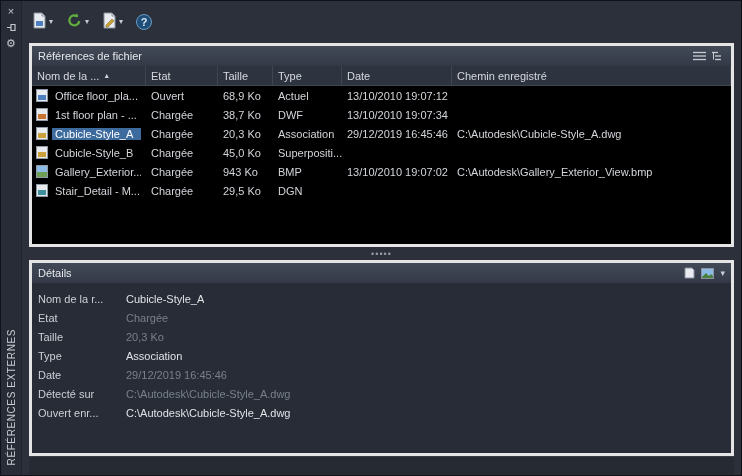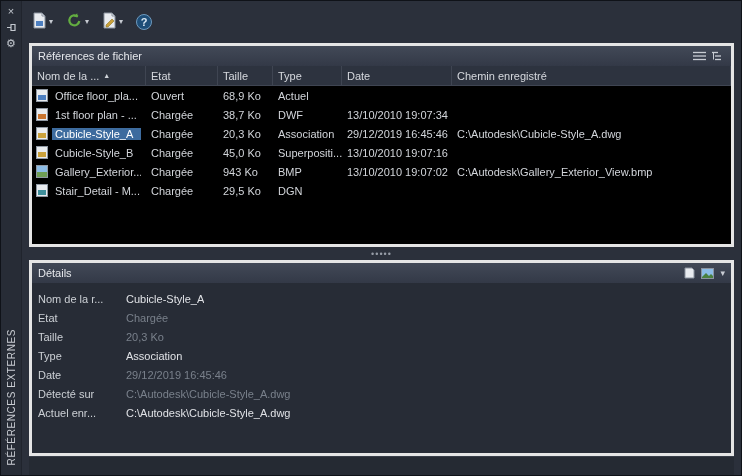--- a/index.html
+++ b/index.html
@@ -166,20 +166,21 @@
       <div class="tbody">
 
         <div class="trow">
           <div class="td name">
               <span class="ficon dwgc"></span>
               <span class="ntext">Office floor_pla...</span>
             </div>
           <div class="td">Ouvert</div>
           <div class="td">68,9 Ko</div>
           <div class="td">Actuel</div>
+          <div class="td">13/10/2010 19:07:12</div>
           <div class="td"></div>
         </div>
 
         <div class="trow">
           <div class="td name">
               <span class="ficon dwf"></span>
               <span class="ntext">1st floor plan - ...</span>
             </div>
           <div class="td">Chargée</div>
           <div class="td">38,7 Ko</div>
@@ -200,21 +201,20 @@
         </div>
 
         <div class="trow">
           <div class="td name">
               <span class="ficon dwg"></span>
               <span class="ntext">Cubicle-Style_B</span>
             </div>
           <div class="td">Chargée</div>
           <div class="td">45,0 Ko</div>
           <div class="td">Superpositi...</div>
-          <div class="td">13/10/2010 19:07:16</div>
         </div>
 
         <div class="trow">
           <div class="td name">
               <span class="ficon bmp"></span>
               <span class="ntext">Gallery_Exterior...</span>
             </div>
           <div class="td">Chargée</div>
           <div class="td">943 Ko</div>
           <div class="td">BMP</div>
@@ -275,21 +275,21 @@
         </div>
         <div class="drow">
           <span class="dlabel">Date</span>
           <span class="dvalue dim">29/12/2019 16:45:46</span>
         </div>
         <div class="drow">
           <span class="dlabel">Détecté sur</span>
           <span class="dvalue dim">C:\Autodesk\Cubicle-Style_A.dwg</span>
         </div>
         <div class="drow">
-          <span class="dlabel">Actuel enr...</span>
+          <span class="dlabel">Ouvert enr...</span>
           <span class="dvalue">C:\Autodesk\Cubicle-Style_A.dwg</span>
         </div>
       </div>
     </div>
 
     <div class="bottomstrip"></div>
 
   </div>
 </div>
 

